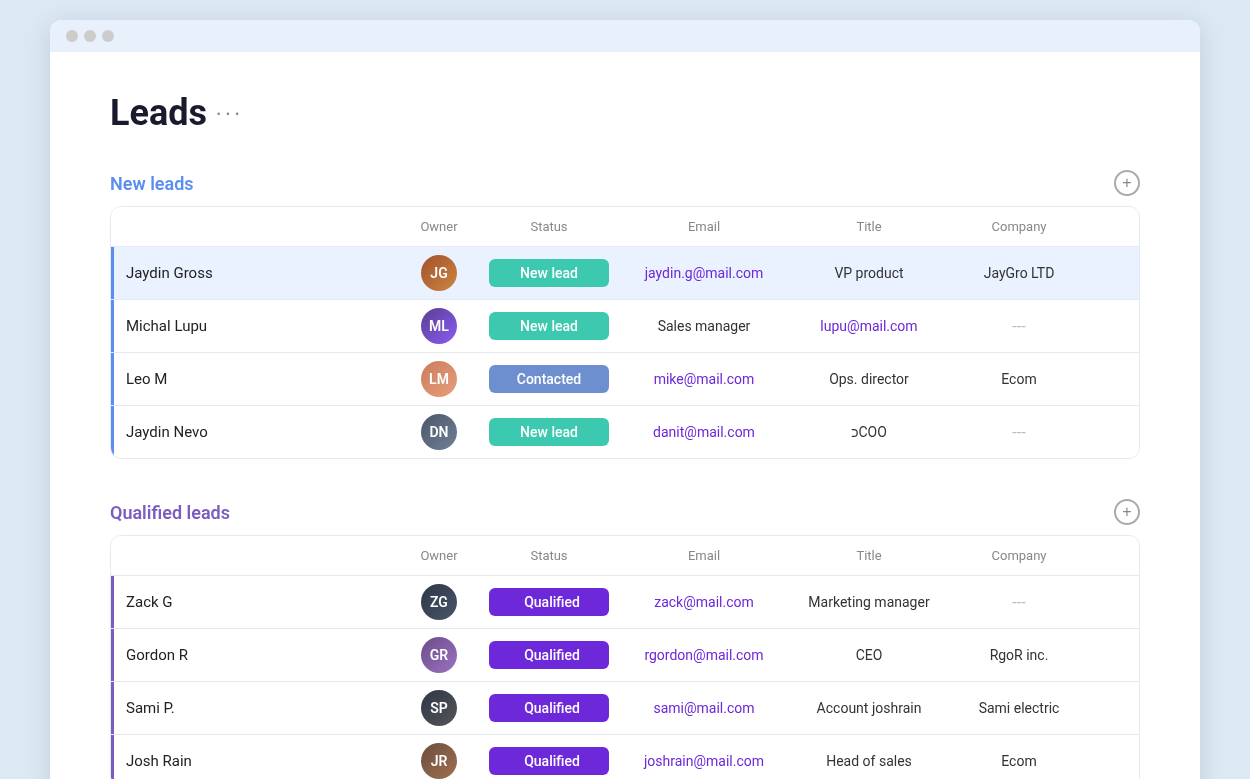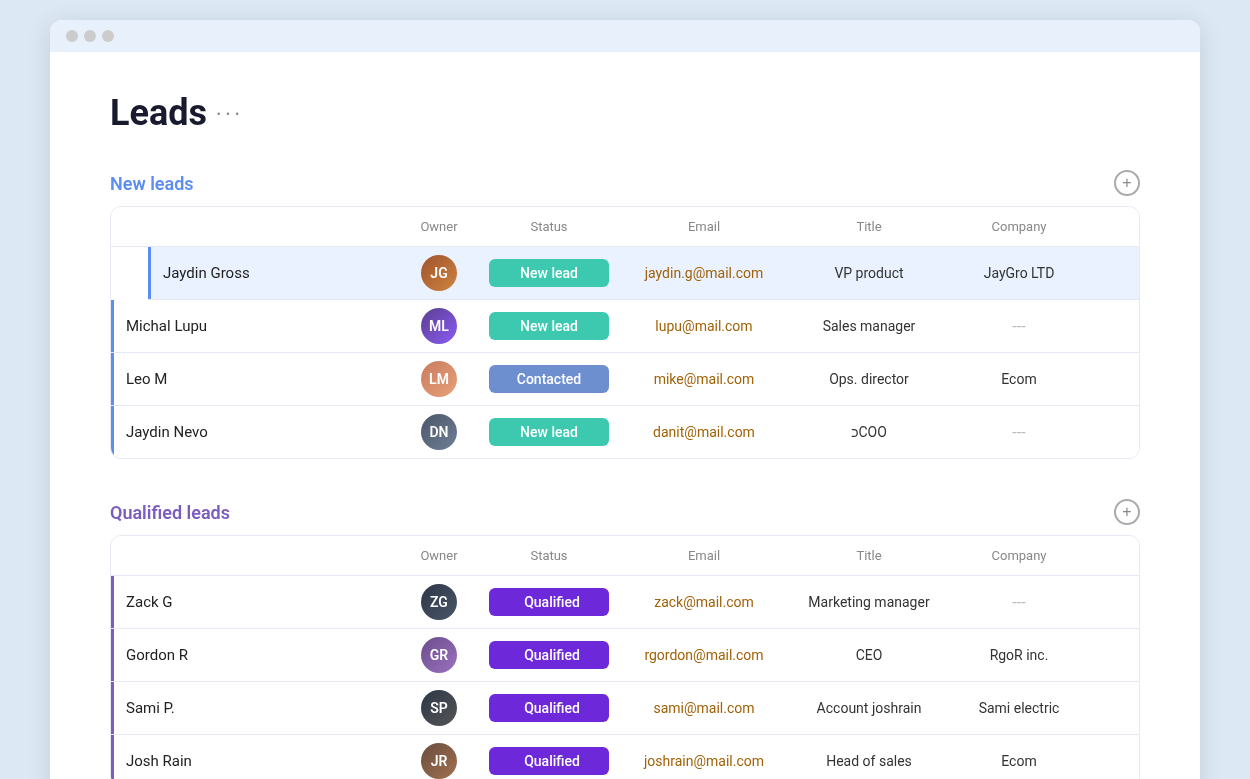--- a/index.html
+++ b/index.html
@@ -108,21 +108,20 @@
       display: grid;
       grid-template-columns: 1fr 80px 140px 170px 160px 140px 50px;
       align-items: center;
       border-bottom: 1px solid #e5eaf2;
       background: #fff;
       transition: background 0.15s;
     }
     .table-row:last-child { border-bottom: none; }
     .table-row.highlighted {
       background: #eaf2ff;
-      margin-left: 37px;
     }
     .row-name {
       display: flex;
       align-items: center;
       padding: 10px 12px;
       font-size: 15px;
       color: #222;
       border-left: 3px solid #5b8ef0;
       min-height: 52px;
     }
@@ -163,21 +162,21 @@
       font-size: 14px;
       font-weight: 500;
       color: #fff;
       min-width: 120px;
       text-align: center;
     }
     .badge-new-lead { background: #3dc9b0; }
     .badge-contacted { background: #6e8fcf; }
     .badge-qualified { background: #6d28d9; padding-left: 24px; }
     .email-cell {
-      color: #a16207;
+      color: #6d28d9;
       font-size: 14px;
     }
     .dash-cell { color: #bbb; font-size: 16px; }
     .action-col { width: 50px; }
   </style>
 </head>
 <body>
 
 <div class="browser-window">
   <div class="browser-bar">
@@ -223,22 +222,22 @@
       <div class="row-cell action-col"></div>
     </div>
             <div class="table-row">
       <div class="row-name ">Michal Lupu</div>
       <div class="row-cell">
         <div class="avatar av2">ML</div>
       </div>
       <div class="row-cell">
         <span class="status-badge badge-new-lead">New lead</span>
       </div>
+      <div class="row-cell">Sales manager</div>
       <div class="row-cell email-cell">lupu@mail.com</div>
-      <div class="row-cell">Sales manager</div>
       <div class="row-cell dash-cell">---</div>
       <div class="row-cell action-col"></div>
     </div>
             <div class="table-row">
       <div class="row-name ">Leo M</div>
       <div class="row-cell">
         <div class="avatar av3">LM</div>
       </div>
       <div class="row-cell">
         <span class="status-badge badge-contacted">Contacted</span>

